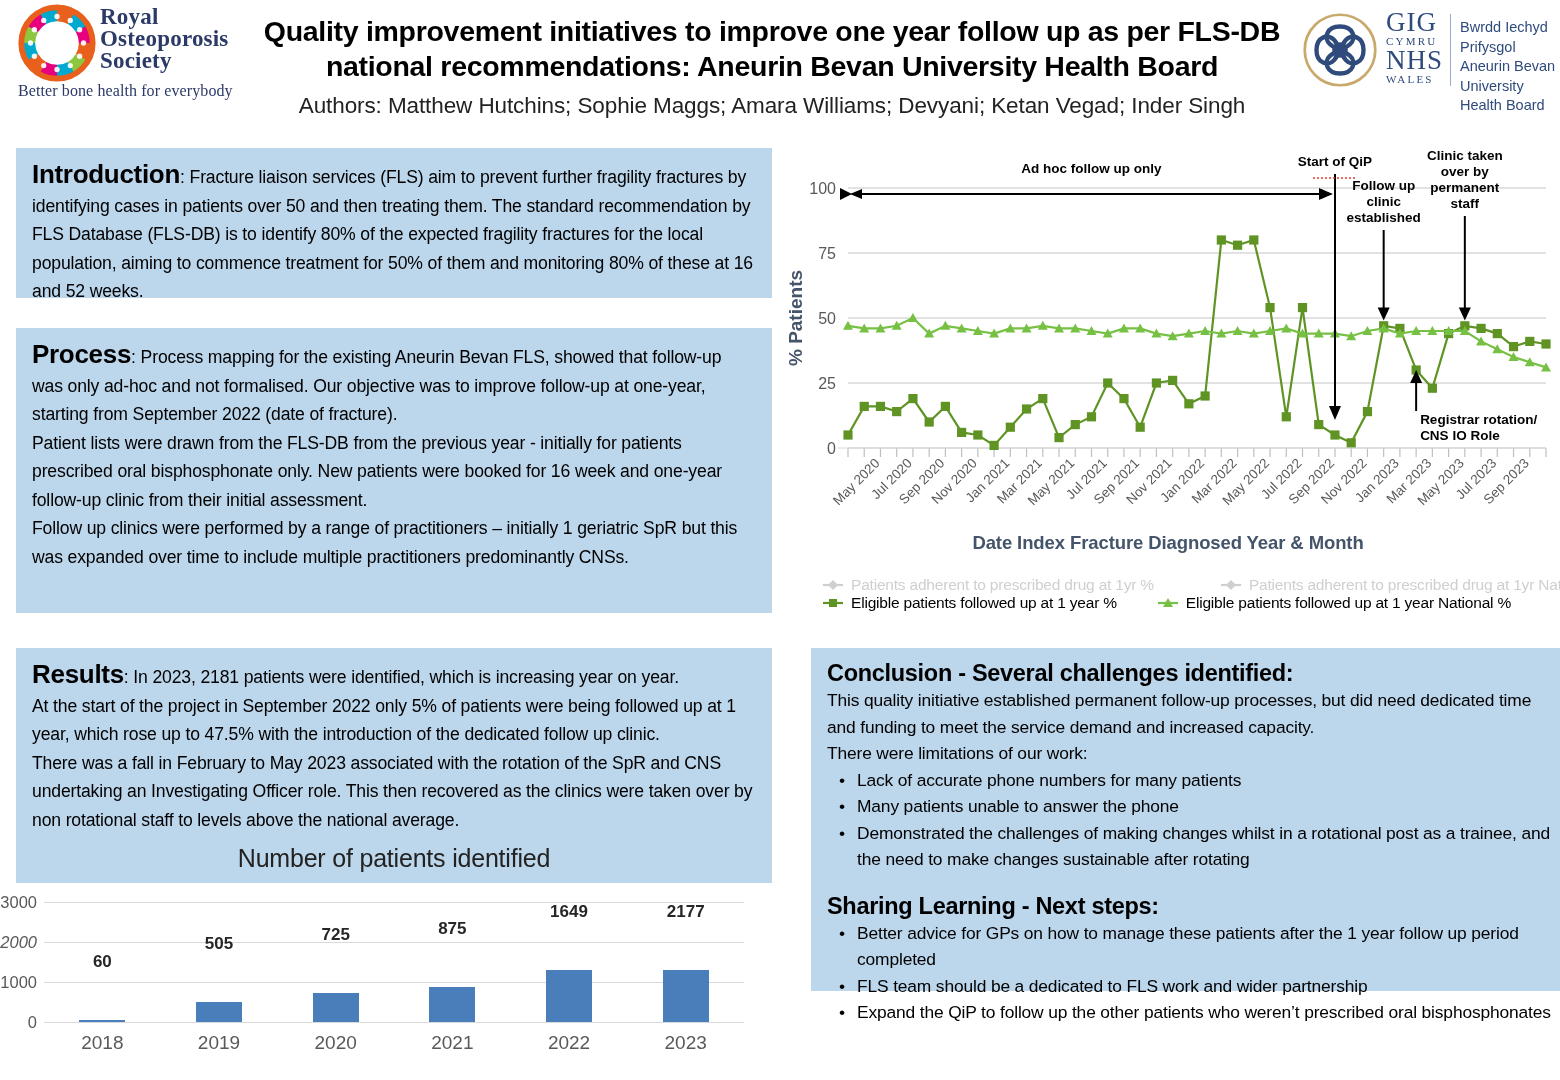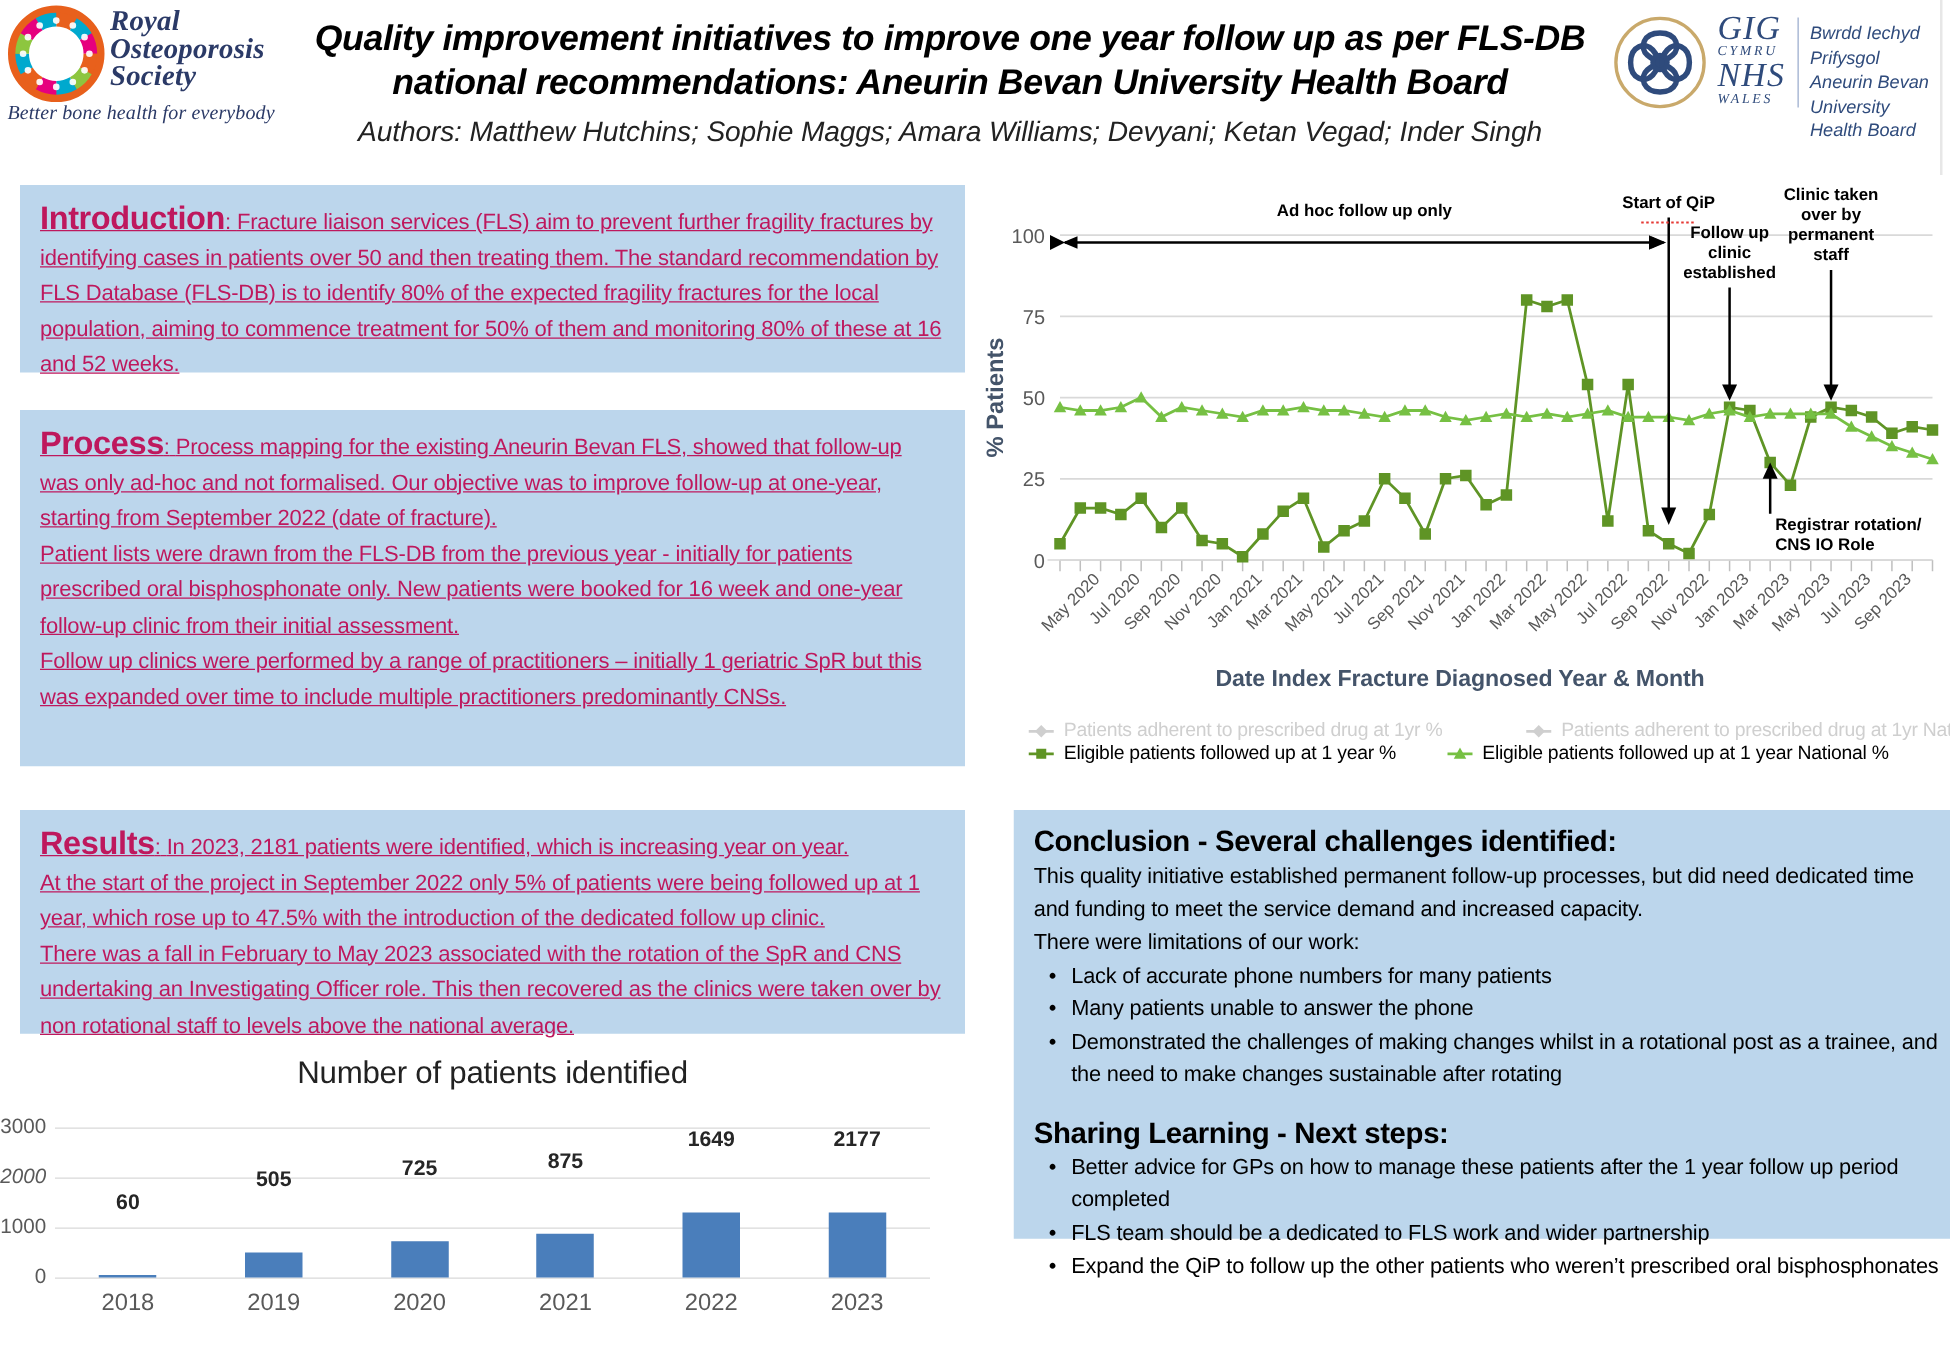--- a/index.html
+++ b/index.html
@@ -7,21 +7,21 @@
   body {
     width:1560px; height:1080px;
     background:#ffffff;
     font-family:"Liberation Sans", sans-serif;
     color:#000;
     overflow:hidden;
     position:relative;
   }
 
   
-  #header { position:absolute; left:0; top:0; width:1392px; height:140px;font-style:italic; }
+  #header { position:absolute; left:12px; top:0; width:1392px; height:140px; }
 
   #ros-logo { position:absolute; left:4px; top:2px; width:232px; height:96px; }
   #ros-mark { position:absolute; left:2px; top:2px; width:78px; height:78px; }
   #ros-words { position:absolute; left:84px; top:4px; }
   .ros-line { font-family:"Liberation Serif", serif; font-weight:bold; color:#2b3a67;
               font-size:23px; line-height:22px; letter-spacing:.2px; }
   #ros-tag { position:absolute; left:2px; top:80px; font-family:"Liberation Serif", serif;
              font-size:16px; color:#2b3a67; letter-spacing:.1px; }
 
   #title-block { position:absolute; left:236px; top:14px; width:1048px; text-align:center; }
@@ -36,26 +36,26 @@
   .gig-sm  { font-size:11px; letter-spacing:2.2px; line-height:13px; }
   #nhs-div { position:absolute; left:152px; top:10px; width:1px; height:72px; background:#9aaccd; }
   #nhs-text { position:absolute; left:162px; top:14px; font-size:14.5px; line-height:19.5px;
               color:#2f4b7c; }
   #header-rule { position:absolute; left:1552px; top:0; width:2px; height:140px; background:#e7e7e7; }
 
   
   .panel { position:absolute; background:#bcd6ec; }
   .panel-inner { padding:12px 16px 10px 16px; }
   .sec-head { font-weight:bold; font-size:26px; letter-spacing:-.3px; }
-  .body-txt { font-size:17.6px; line-height:28.5px; letter-spacing:-.15px; color:#be185d;text-decoration:underline; }
+  .body-txt { font-size:17.6px; line-height:28.5px; letter-spacing:-.15px; color:#000000; }
   .body-txt p { margin:0; }
 
   #panel-intro   { left:16px; top:148px;  width:756px; height:150px; }
   #panel-methods { left:16px; top:328px;  width:756px; height:285px; }
-  #panel-results { left:16px; top:648px;  width:756px; height:179px; }
+  #panel-results { left:16px; top:648px;  width:756px; height:235px; }
   #panel-concl   { left:811px; top:648px; width:768px; height:343px; }
 
   .concl-head { font-weight:bold; font-size:23.5px; letter-spacing:-.3px; }
   .concl-txt  { font-size:17.4px; line-height:26.5px; letter-spacing:-.15px; }
   ul.bul { margin:0; padding:0; list-style:none; }
   ul.bul li { position:relative; padding-left:30px; font-size:17.4px; line-height:26.5px;
               letter-spacing:-.15px; }
   ul.bul li:before { content:"\2022"; position:absolute; left:12px; top:0; }
 
   

